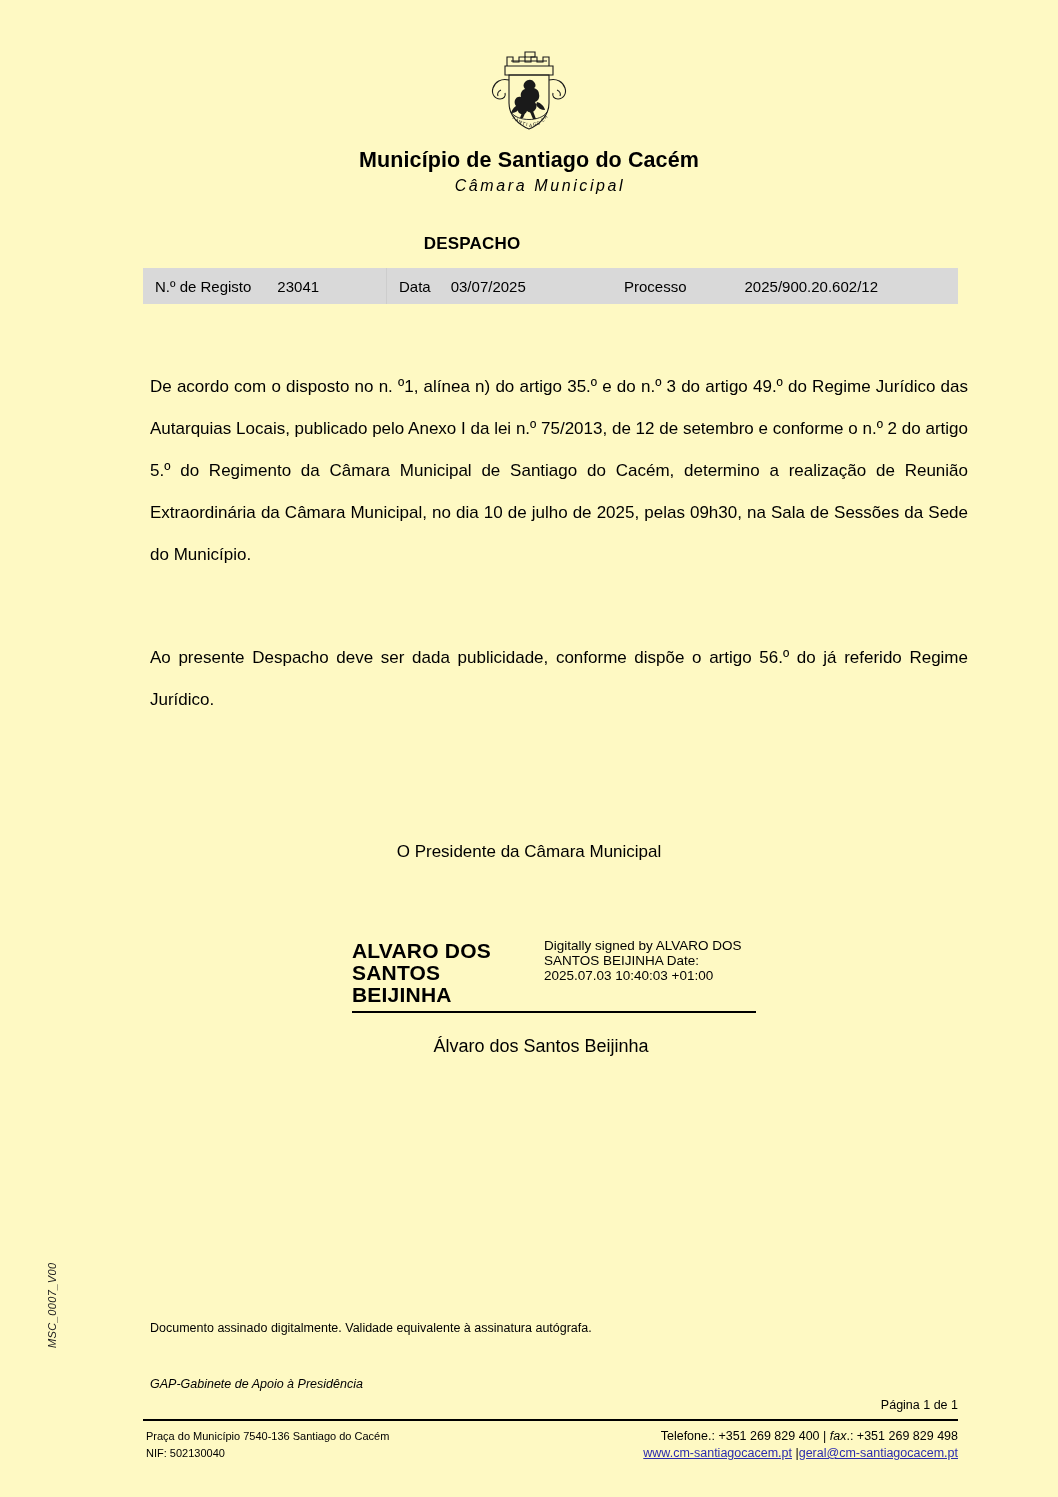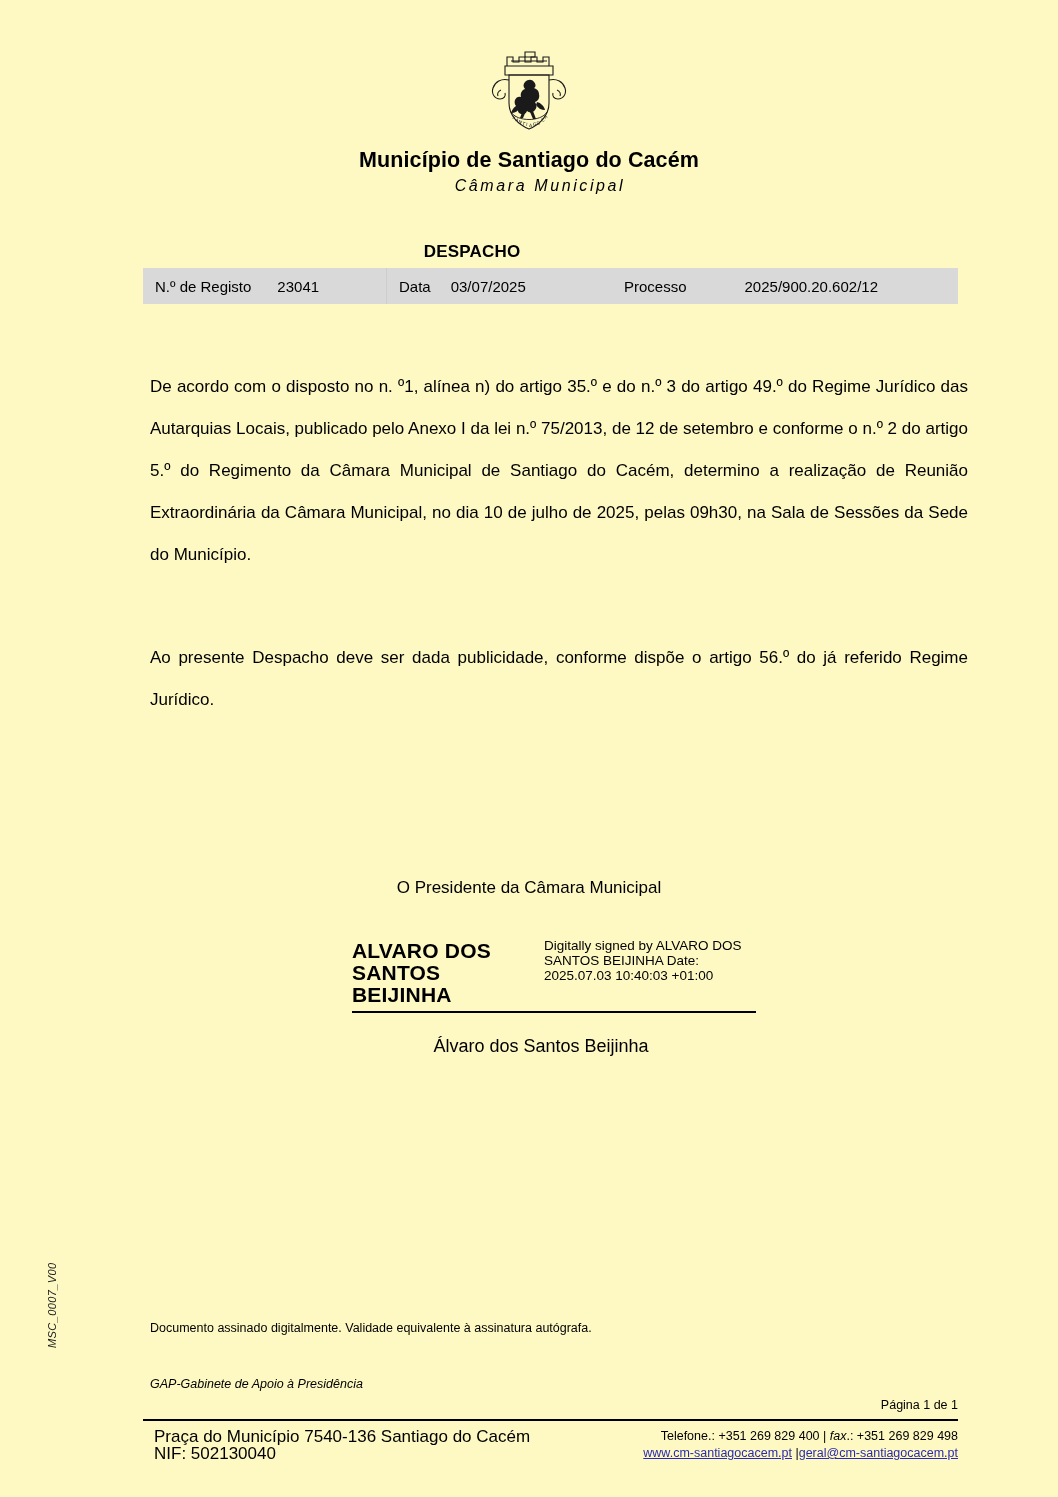--- a/index.html
+++ b/index.html
@@ -57,21 +57,20 @@
   
   .doc-heading {
     position: absolute;
     top: 234px;
     left: 0;
     width: 944px;
     text-align: center;
     font-weight: bold;
     font-size: 17px;
     letter-spacing: 0.2px;
-    margin-top: 8px;
   }
 
   
   .meta-band {
     position: absolute;
     top: 268px;
     left: 143px;
     width: 815px;
     height: 36px;
     background: #d9d9d9;
@@ -107,21 +106,21 @@
     text-justify: inter-word;
     line-height: 42px;
     color: #000;
   }
   .para-1 { top: 366px; }
   .para-2 { top: 637px; }
 
   
   .sign-role {
     position: absolute;
-    top: 878px;
+    top: 842px;
     left: 0;
     width: 1058px;
     text-align: center;
     font-size: 17px;
   }
   .sig-stamp {
     position: absolute;
     top: 938px;
     left: 352px;
     width: 404px;
@@ -188,22 +187,22 @@
     position: absolute;
     top: 1419px;
     left: 143px;
     width: 815px;
     height: 0;
     border-top: 2px solid #000;
   }
   .footer-left {
     position: absolute;
     top: 1428px;
-    left: 154px;
-    font-size: 17px;
+    left: 146px;
+    font-size: 11px;
     line-height: 17px;
   }
   .footer-right {
     position: absolute;
     top: 1428px;
     left: 520px;
     width: 438px;
     text-align: right;
     font-size: 12.5px;
     line-height: 17px;

